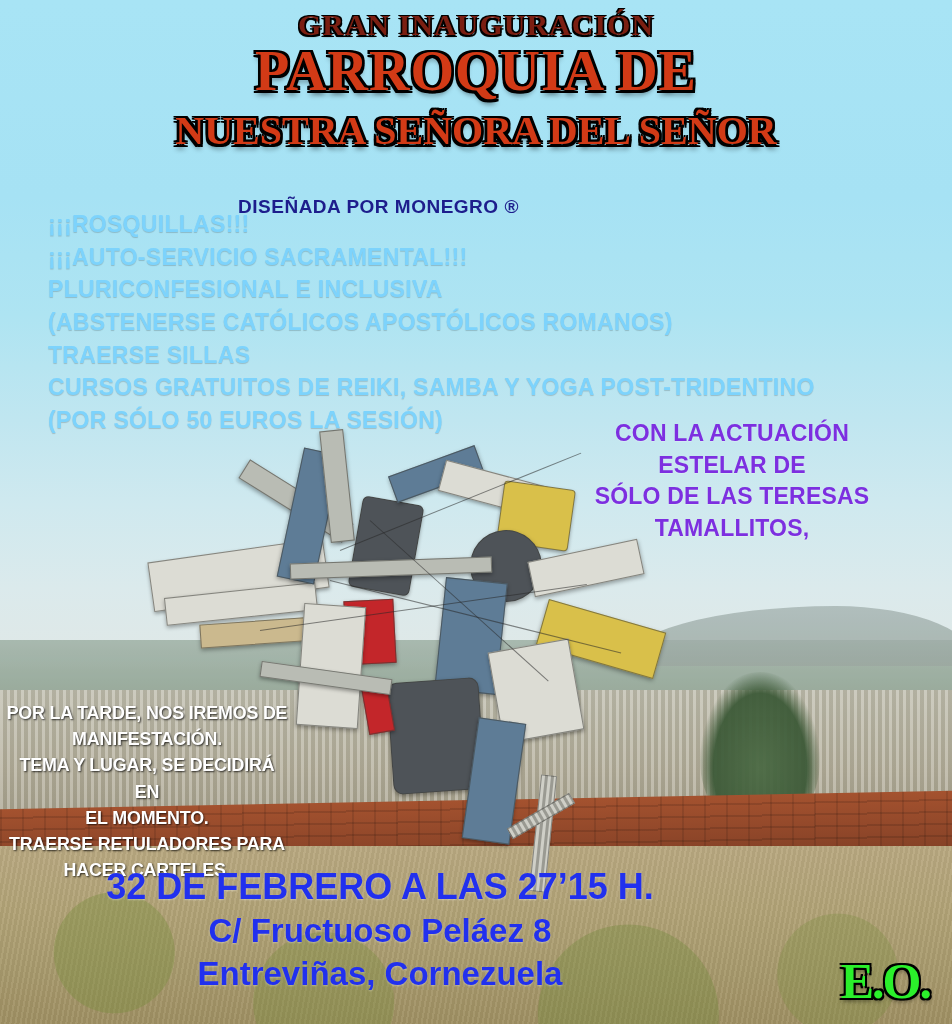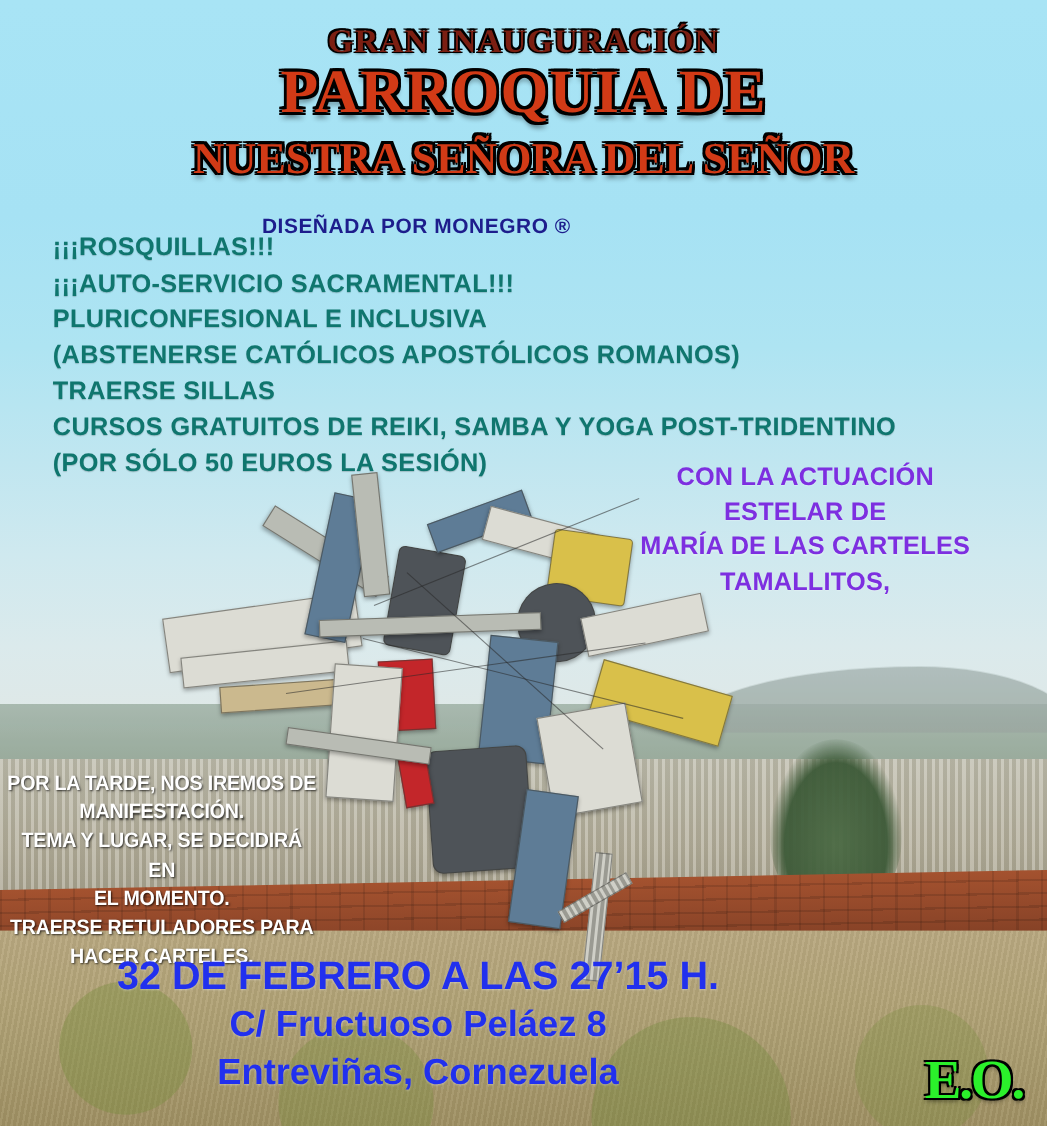--- a/index.html
+++ b/index.html
@@ -141,21 +141,21 @@
     left: 0; top: 0;
     width: 952px;
     text-align: center;
   }
   .gran {
     font-family: "Liberation Serif", serif;
     font-weight: bold;
     font-size: 30px;
     letter-spacing: 1px;
     color: #7b1f12;
-    margin-top: 21px;
+    margin-top: 8px;
     text-shadow:
       -1.5px -1.5px 0 #000, 1.5px -1.5px 0 #000,
       -1.5px 1.5px 0 #000, 1.5px 1.5px 0 #000,
       0 2px 2px rgba(0,0,0,.4);
   }
   .t1, .t2 {
     font-family: "Liberation Serif", serif;
     font-weight: bold;
     color: #d23a16;
     line-height: 1;
@@ -177,21 +177,21 @@
     font-size: 19px;
     font-weight: bold;
     color: #1d1d8c;
     letter-spacing: .5px;
   }
 
   .bullets {
     position: absolute;
     left: 48px; top: 208px;
     width: 860px;
-    color: #0f766e;
+    color: #7dd3fc;
     font-weight: bold;
     font-size: 23px;
     line-height: 1.42;
     letter-spacing: .3px;
     text-shadow: 0 1px 1px rgba(0,0,0,.18);
   }
   .bullets div { white-space: nowrap; }
 
   .purple-block {
     position: absolute;
@@ -307,21 +307,21 @@
     <div>PLURICONFESIONAL E INCLUSIVA</div>
     <div>(ABSTENERSE CATÓLICOS APOSTÓLICOS ROMANOS)</div>
     <div>TRAERSE SILLAS</div>
     <div>CURSOS GRATUITOS DE REIKI, SAMBA Y YOGA POST-TRIDENTINO</div>
     <div>(POR SÓLO 50 EUROS LA SESIÓN)</div>
   </div>
 
   <div class="purple-block">
     <div>CON LA ACTUACIÓN</div>
     <div>ESTELAR DE</div>
-    <div>MARÍA DE LAS CARTELES</div>
+    <div>SÓLO DE LAS TERESAS</div>
     <div>TAMALLITOS,</div>
   </div>
 
   <div class="white-block">
     <div>POR LA TARDE, NOS IREMOS DE</div>
     <div>MANIFESTACIÓN.</div>
     <div>TEMA Y LUGAR, SE DECIDIRÁ EN</div>
     <div>EL MOMENTO.</div>
     <div>TRAERSE RETULADORES PARA</div>
     <div>HACER CARTELES.</div>

